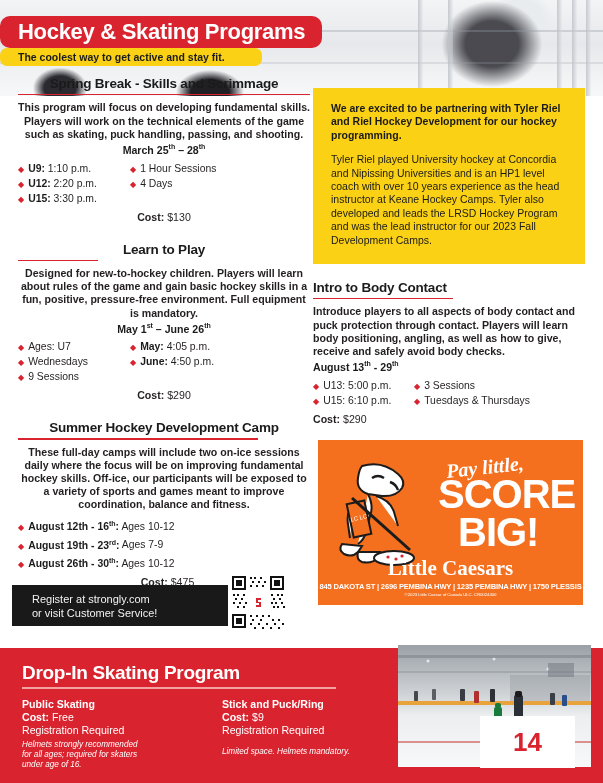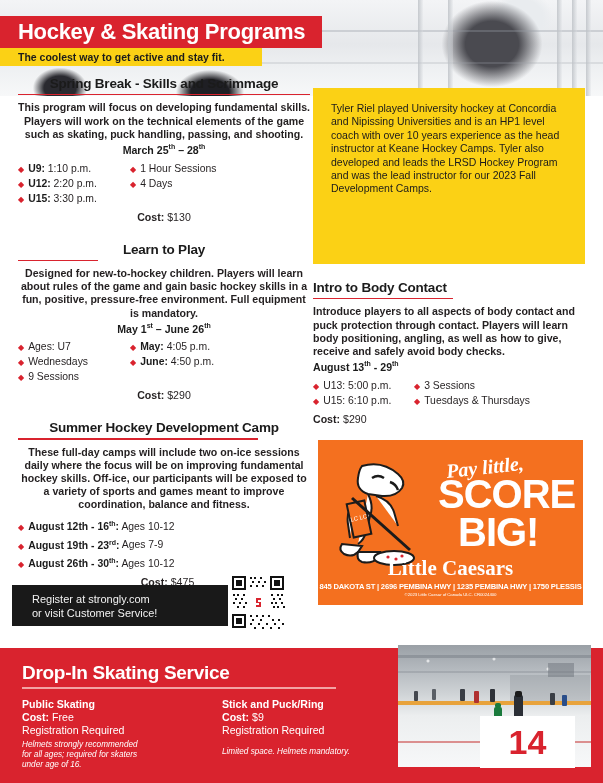--- a/index.html
+++ b/index.html
@@ -24,30 +24,30 @@
       linear-gradient(180deg,#f3f4f6 0%,#e6e8eb 46%,#eef0f2 70%,#f7f8f9 100%);
     overflow:hidden;
   }
   .hero .rink-line{position:absolute;left:0;right:0;height:2px;background:rgba(150,155,162,.35);}
   .hero .pole{position:absolute;top:0;width:5px;height:96px;background:linear-gradient(90deg,rgba(190,194,199,.85),rgba(225,228,232,.3));}
 
   
   .titlebar{
     position:absolute;left:0;top:16px;width:322px;height:32px;
     background:#d9232e;
-    display:flex;align-items:flex-end;
+    display:flex;align-items:flex-end;border-radius:10px;
   }
   .titlebar h1{
     margin:0;padding:0 0 0 18px;
     font-size:22px;font-weight:bold;color:#ffffff;letter-spacing:-.3px;
     line-height:32px;white-space:nowrap;
   }
   .subbar{
     position:absolute;left:0;top:48px;width:262px;height:18px;
-    background:#fbd115;display:flex;align-items:center;
+    background:#fbd115;display:flex;align-items:center;border-radius:7px;
   }
   .subbar span{
     padding-left:18px;font-size:10.5px;font-weight:bold;color:#1b1b1b;line-height:18px;white-space:nowrap;
   }
 
   
   .col-left{position:absolute;left:18px;top:76px;width:292px;text-align:center;}
 
   h2.sec{
     margin:0 0 3px 0;font-size:13.5px;font-weight:bold;color:#1b1b1b;letter-spacing:-.2px;
@@ -153,21 +153,21 @@
     overflow:hidden;border:0;
   }
   .photo .beam{position:absolute;left:0;right:0;height:3px;background:rgba(120,126,133,.5);}
   .photo .board{position:absolute;left:0;right:0;top:56px;height:4px;background:#e8a33c;}
   .photo .sk{position:absolute;border-radius:1px;}
   .photo .redline{position:absolute;left:0;right:0;top:96px;height:1.5px;background:rgba(200,60,60,.55);}
   .pagenum{
     position:absolute;left:480px;top:716px;width:95px;height:52px;background:#ffffff;
     display:flex;align-items:center;justify-content:center;
   }
-  .pagenum span{font-size:34px;font-weight:bold;color:#d9232e;}
+  .pagenum span{font-size:26px;font-weight:bold;color:#d9232e;}
 </style>
 </head>
 <body>
 
 <div class="page">
 
   <div class="hero">
     <div class="rink-line" style="top:30px"></div>
     <div class="rink-line" style="top:62px;background:rgba(160,165,172,.25)"></div>
     <div class="pole" style="left:418px"></div>
@@ -272,20 +272,21 @@
               <span class="dia">◆</span>
               <span><b>August 26th - 30<sup>th</sup>:</b> Ages 10-12</span>
             </div>
         </div>
       </div>
       <div class="cost" style="margin-left:7px"><b>Cost:</b> <span>$475</span></div>
     </div>
   </div>
 
   <div class="yellowbox">
+    <p class="lead">We are excited to be partnering with Tyler Riel and Riel Hockey Development for our hockey programming.</p>
     <p class="para">Tyler Riel played University hockey at Concordia and Nipissing Universities and is an HP1 level coach with over 10 years experience as the head instructor at Keane Hockey Camps. Tyler also developed and leads the LRSD Hockey Program and was the lead instructor for our 2023 Fall Development Camps.</p>
   </div>
 
   <div style="position:absolute;left:313px;top:280px;width:277px;">
     <h2 class="sec">Intro to Body Contact</h2>
     <div class="rule" style="width:140px"></div>
     <p class="body-txt">Introduce players to all aspects of body contact and puck protection through contact. Players will learn body positioning, angling, as well as how to give, receive and safely avoid body checks.</p>
     <div class="daterange">August 13<sup>th</sup> - 29<sup>th</sup></div>
     <div class="bul-wrap">
       <div class="bul-col" style="width:101px">
@@ -407,21 +408,21 @@
         <rect x="26" y="55" width="2" height="2"></rect>
           <rect x="34" y="55" width="2" height="2"></rect>
           <rect x="42" y="55" width="2" height="2"></rect>
           <rect x="50" y="55" width="2" height="2"></rect>
       </g>
       <path d="M28 26 h5 v2 h-3 v2 h3 v5 h-5 v-2 h3 v-2 h-3z" fill="#d9232e"></path>
     </svg>
   </div>
 
   <div class="bottom">
-    <h2>Drop-In Skating Service</h2>
+    <h2>Drop-In Skating Program</h2>
     <div class="urule"></div>
 
     <div class="dropcol" style="left:22px;top:50px;width:120px">
       <p class="hd">Public Skating</p>
       <p class="ln"><b>Cost:</b> <span>Free</span></p>
       <p class="ln">Registration Required</p>
       <p class="ital">Helmets strongly recommended for all ages; required for skaters under age of 16.</p>
     </div>
 
     <div class="dropcol" style="left:222px;top:50px;width:130px">

